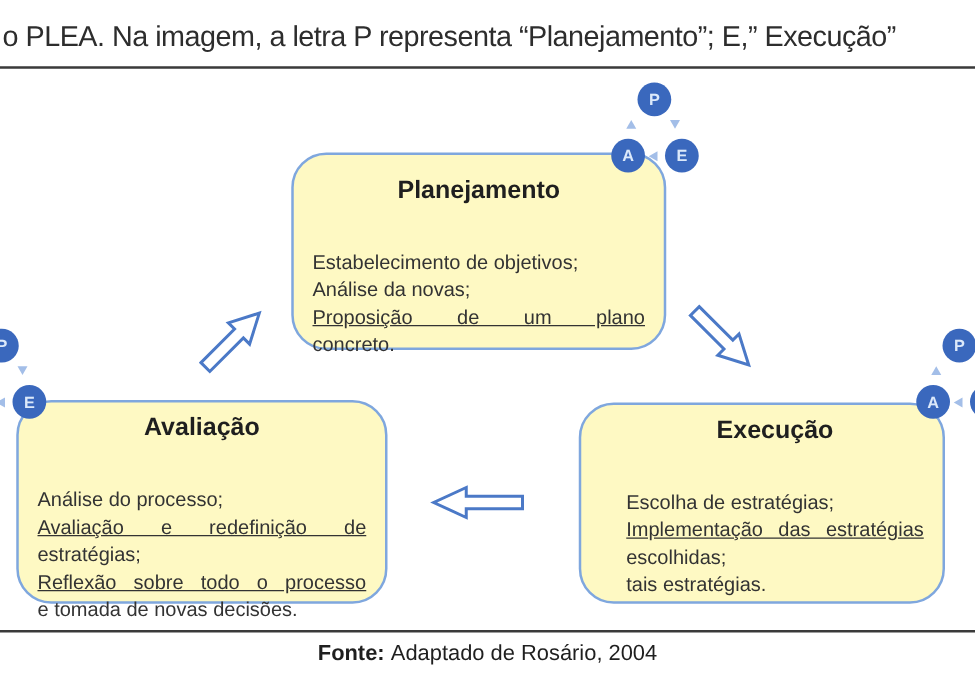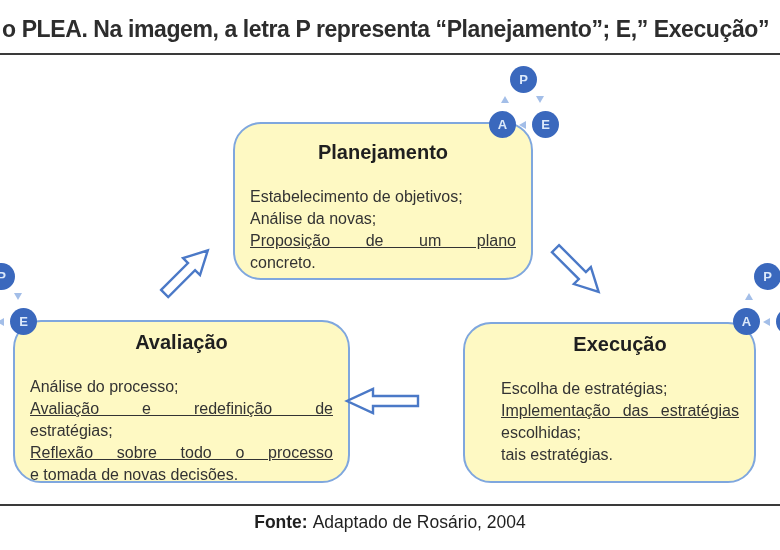--- a/index.html
+++ b/index.html
@@ -7,36 +7,36 @@
     --arrowStroke:#4b79c7; --miniArrow:#a3bee8; --rule:#3a3a3a;
     --text:#333333; --headerText:#2d2d2d; --bg:#ffffff;
   }
   html,body{margin:0;padding:0;}
   .stage{
     position:relative; width:780px; height:550px; background:var(--bg);
     overflow:hidden; font-family:"Liberation Sans", sans-serif;
   }
   .header-title{
     position:absolute; left:2px; top:16px; white-space:nowrap;
-    font-size:23px; font-weight:bold; letter-spacing:-0.4px; color:var(--headerText);
+    font-size:23px; font-weight:normal; letter-spacing:-0.4px; color:var(--headerText);
   }
   .rule{position:absolute; left:0; width:780px; height:2px; background:var(--rule);}
   .rule.top{top:53px;} .rule.bottom{top:504px;}
 
   .box{
     position:absolute; background:#fef9c3; border:2px solid var(--boxBorder);
     border-radius:28px; box-sizing:border-box; padding:8px 15px 6px 15px;
   }
   .box-planejamento{left:233px; top:122px; width:300px; height:158px; padding-top:16px;}
-  .box-avaliacao{left:13px; top:320px; width:337px; height:163px;}
+  .box-avaliacao{left:13px; top:320px; width:297px; height:163px;}
   .box-execucao{left:463px; top:322px; width:293px; height:161px;padding-left:36px;}
   .box-title{
     text-align:center; font-weight:bold; font-size:20px; line-height:24px; color:#1f1f1f;
   }
-  .box-body{margin-top:22px; color:var(--text); font-size:16px; line-height:22px;}
+  .box-body{margin-top:36px; color:var(--text); font-size:16px; line-height:22px;}
   .box-line{text-align:left;}
   .box-line.spread{text-align:justify; text-align-last:justify;text-decoration:underline;}
 
   .arrow{position:absolute;}
   .arrow svg polygon{fill:#ffffff; stroke:var(--arrowStroke); stroke-width:2.4; stroke-linejoin:miter;}
   .arrow-up-right{left:155px; top:256px; transform:rotate(-45deg);}
   .arrow-down-right{left:543px; top:255px; transform:rotate(45deg);}
   .arrow-left{left:344px; top:382px; transform:rotate(180deg);}
 
   .cluster{position:absolute; width:70px; height:72px;}

